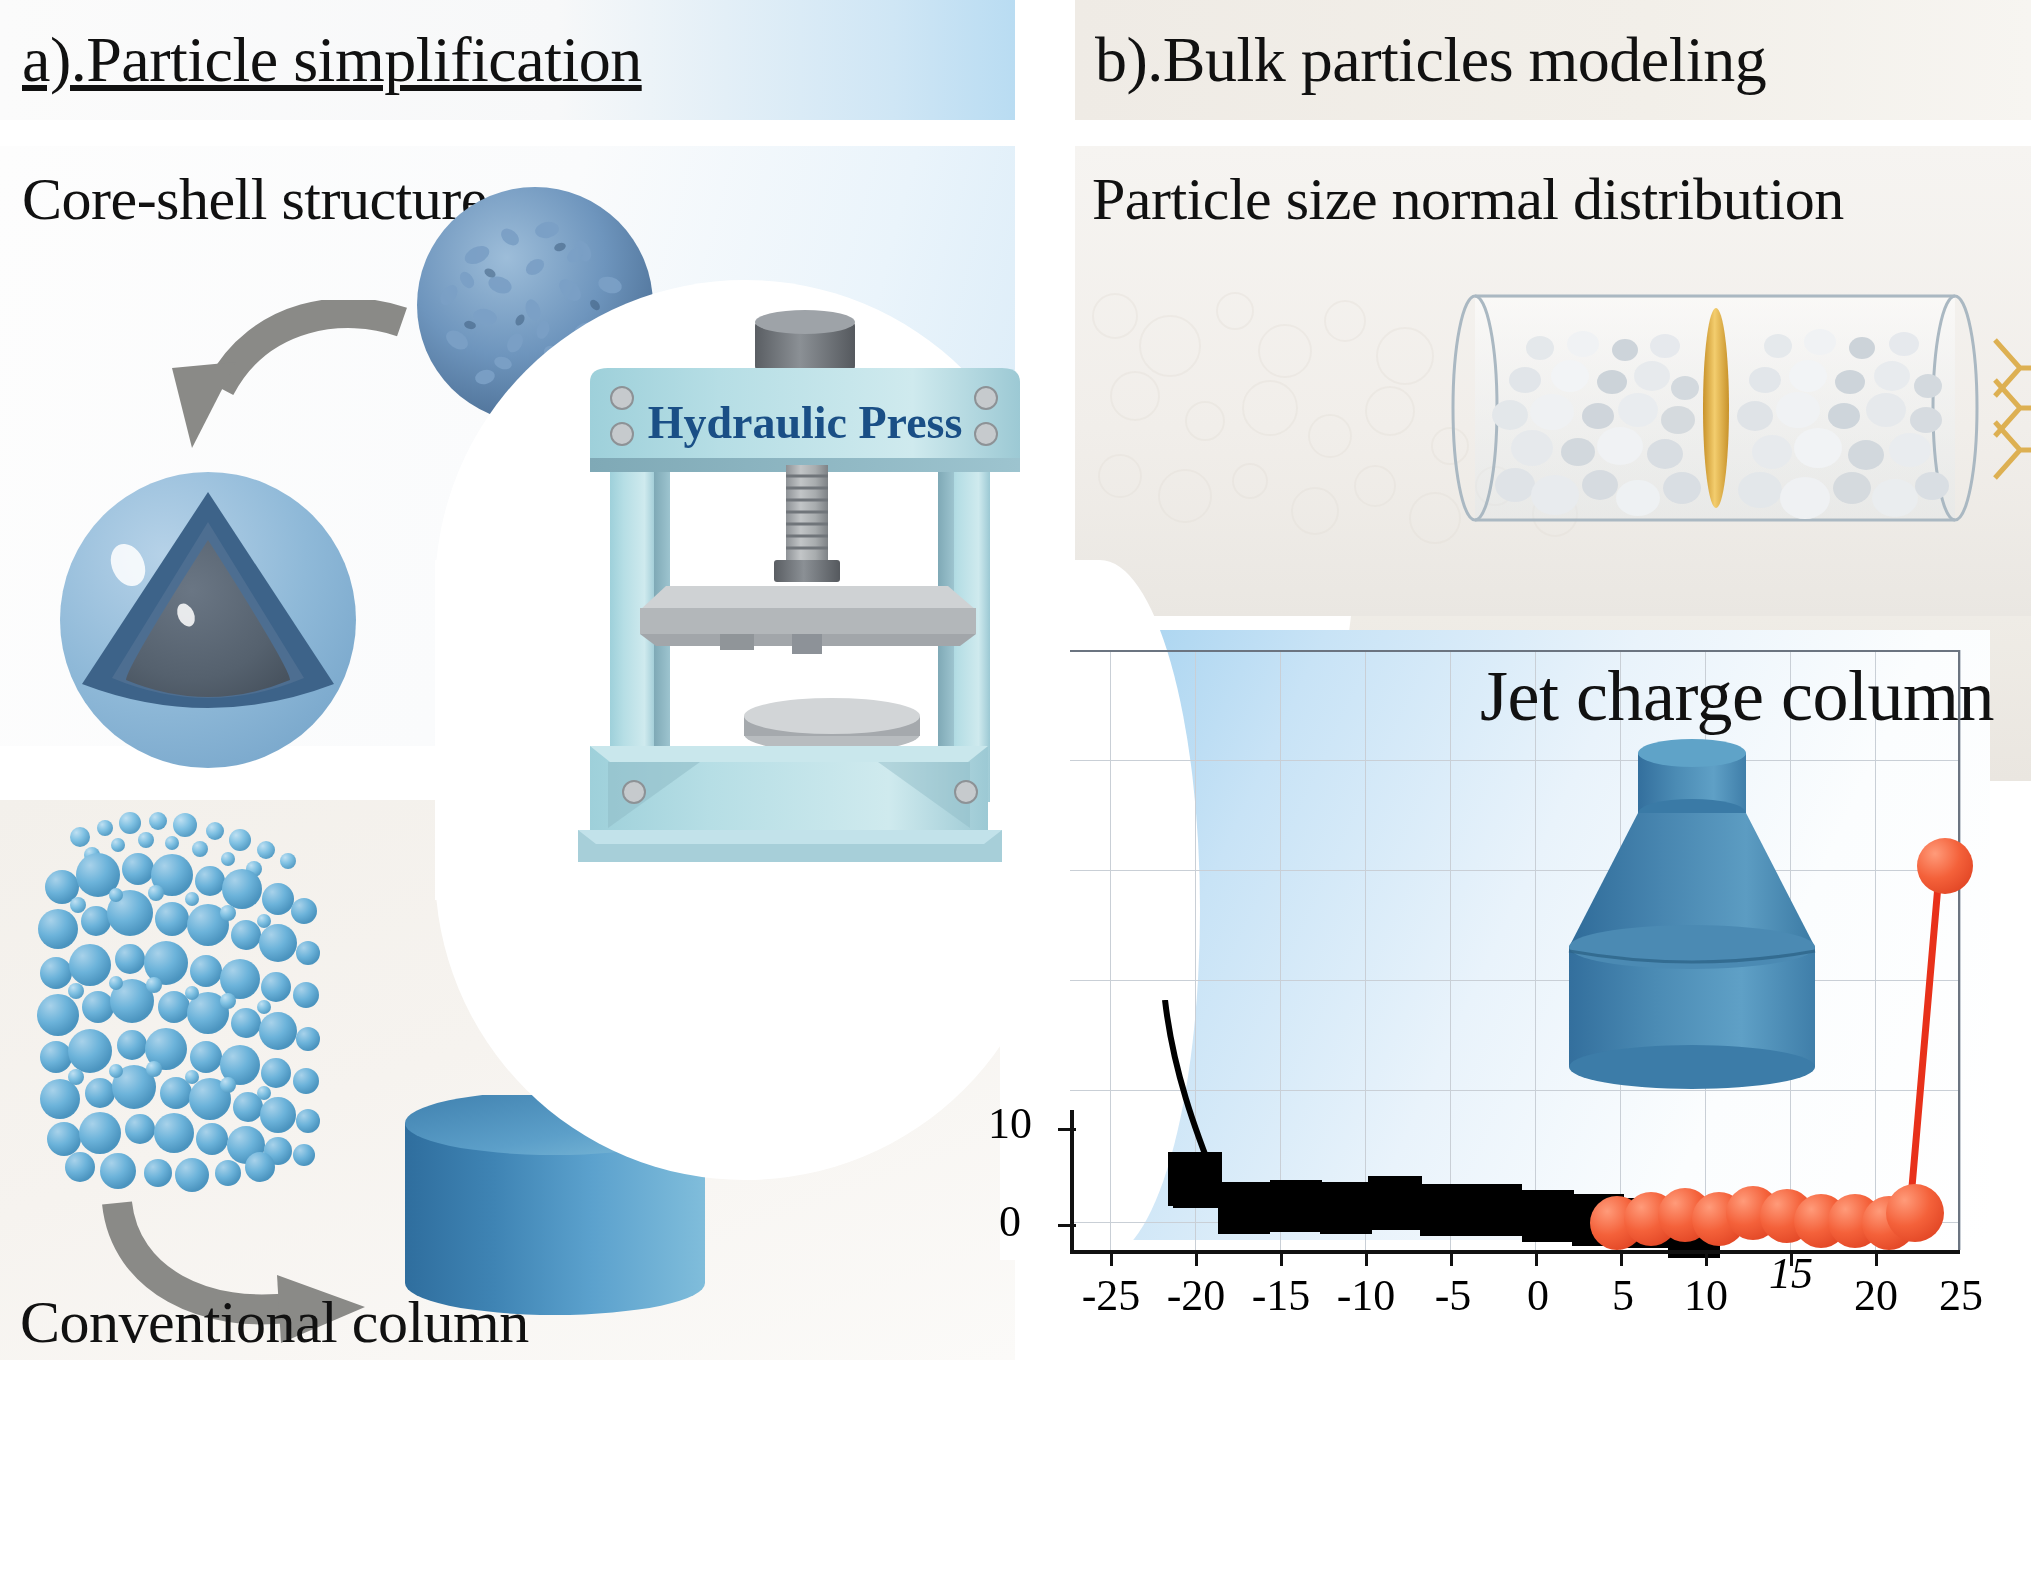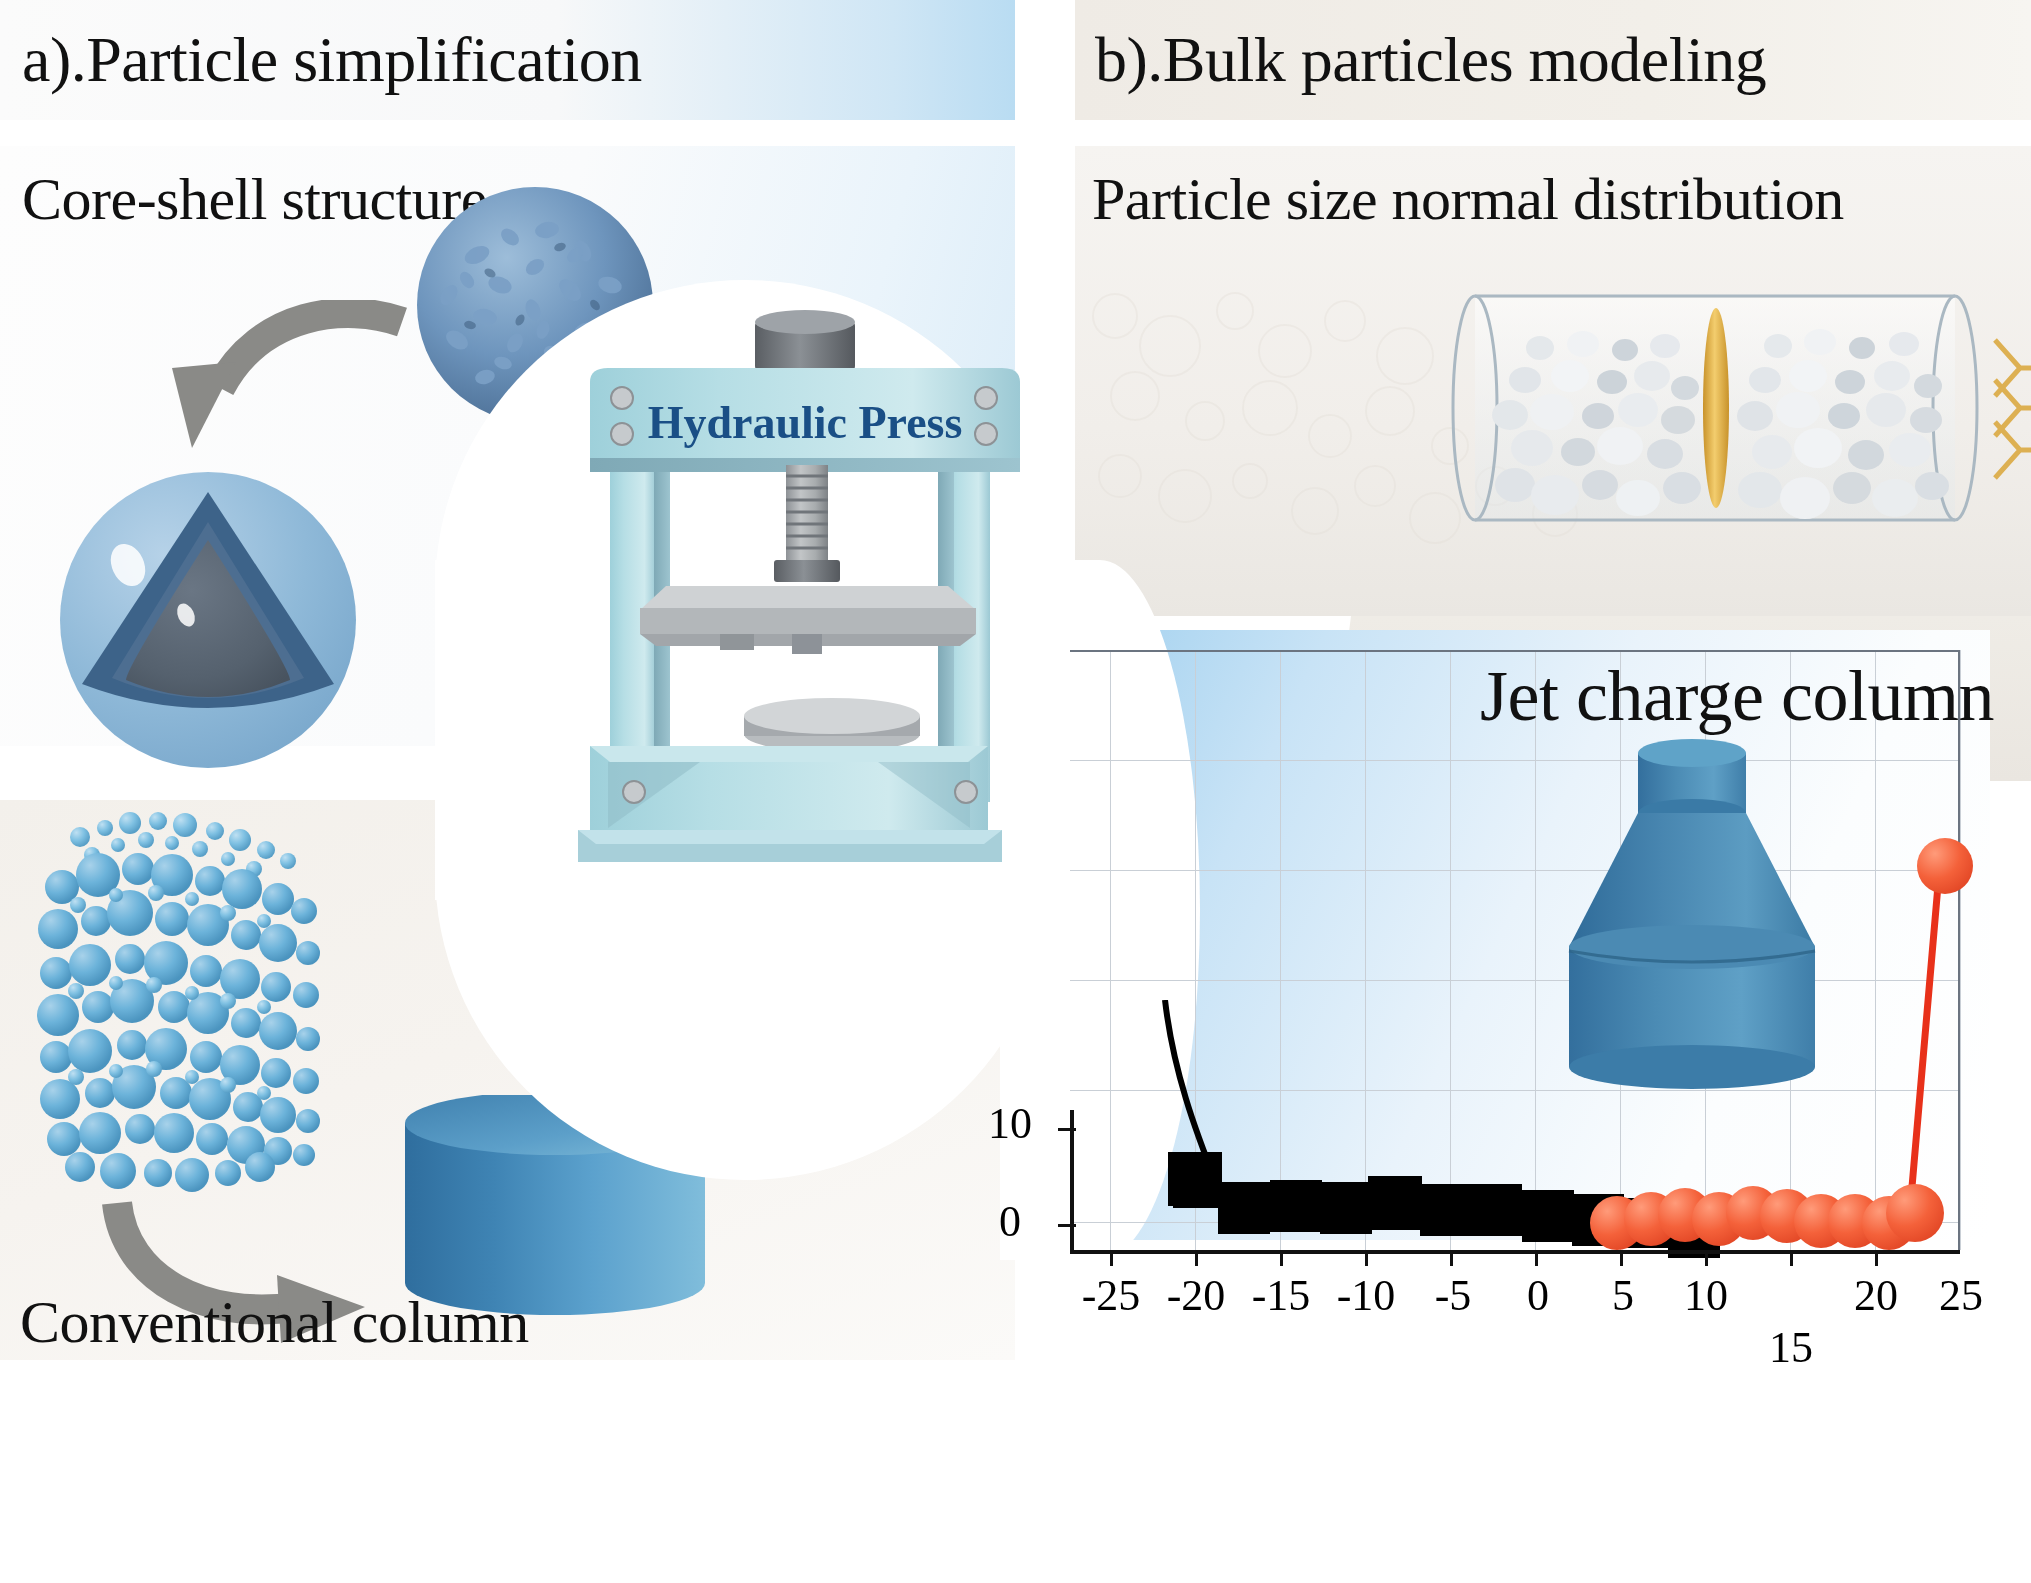--- a/index.html
+++ b/index.html
@@ -34,21 +34,21 @@
   .ball{ position:absolute; border-radius:50%;
      background:radial-gradient(circle at 32% 28%, #ff9b7a 0%, #f4613a 45%, #d8381a 100%); }
 </style>
 </head>
 <body>
 
 <div id="stage">
 
   <div class="labelbar" style="left:0;top:0;width:1015px;height:120px;
               background:linear-gradient(90deg,#fbfbfb 0%,#f7f8f9 55%,#cfe6f5 88%,#b9dcf2 100%);">
-    <span class="txt" style="margin-left:22px;">a).Particle simplification</span>
+    <span class="txt" style="margin-left:22px;text-decoration:underline;">a).Particle simplification</span>
   </div>
 
   <div class="labelbar" style="left:1075px;top:0;width:956px;height:120px;
               background:linear-gradient(90deg,#efebe5 0%,#f2efe9 60%,#f7f5f1 100%);">
     <span class="txt" style="margin-left:20px;">b).Bulk particles modeling</span>
   </div>
 
   <div class="quadbody" style="left:0;top:146px;width:1015px;height:600px;
               background:linear-gradient(105deg,#fdfdfd 0%,#fafbfc 50%,#eaf4fb 78%,#d7eaf7 100%);">
   </div>
@@ -530,21 +530,21 @@
   <span class="axisnum" style="left:970px;top:1196px;width:80px;">0</span>
 
   <span class="axisnum" style="left:1065px;top:1270px;width:92px;">-25</span>
   <span class="axisnum" style="left:1150px;top:1270px;width:92px;">-20</span>
   <span class="axisnum" style="left:1235px;top:1270px;width:92px;">-15</span>
   <span class="axisnum" style="left:1320px;top:1270px;width:92px;">-10</span>
   <span class="axisnum" style="left:1407px;top:1270px;width:92px;">-5</span>
   <span class="axisnum" style="left:1492px;top:1270px;width:92px;">0</span>
   <span class="axisnum" style="left:1577px;top:1270px;width:92px;">5</span>
   <span class="axisnum" style="left:1660px;top:1270px;width:92px;">10</span>
-  <span class="axisnum" style="left:1745px;top:1322px;width:92px;">15</span>
+  <span class="axisnum" style="left:1745px;top:1248px;width:92px;font-style:italic;">15</span>
   <span class="axisnum" style="left:1830px;top:1270px;width:92px;">20</span>
   <span class="axisnum" style="left:1915px;top:1270px;width:92px;">25</span>
 
   <div id="centercircle" style="left:435px;top:280px;width:620px;height:620px;
               box-shadow:0 0 0 0 rgba(0,0,0,0);"></div>
   <div style="position:absolute;left:435px;top:560px;width:620px;height:620px;border-radius:50%;background:#ffffff;"></div>
   <div style="position:absolute;left:435px;top:560px;width:620px;height:340px;background:#ffffff;"></div>
 
   <svg id="press" width="470" height="590" style="left:570px;top:310px;">
     <defs>

